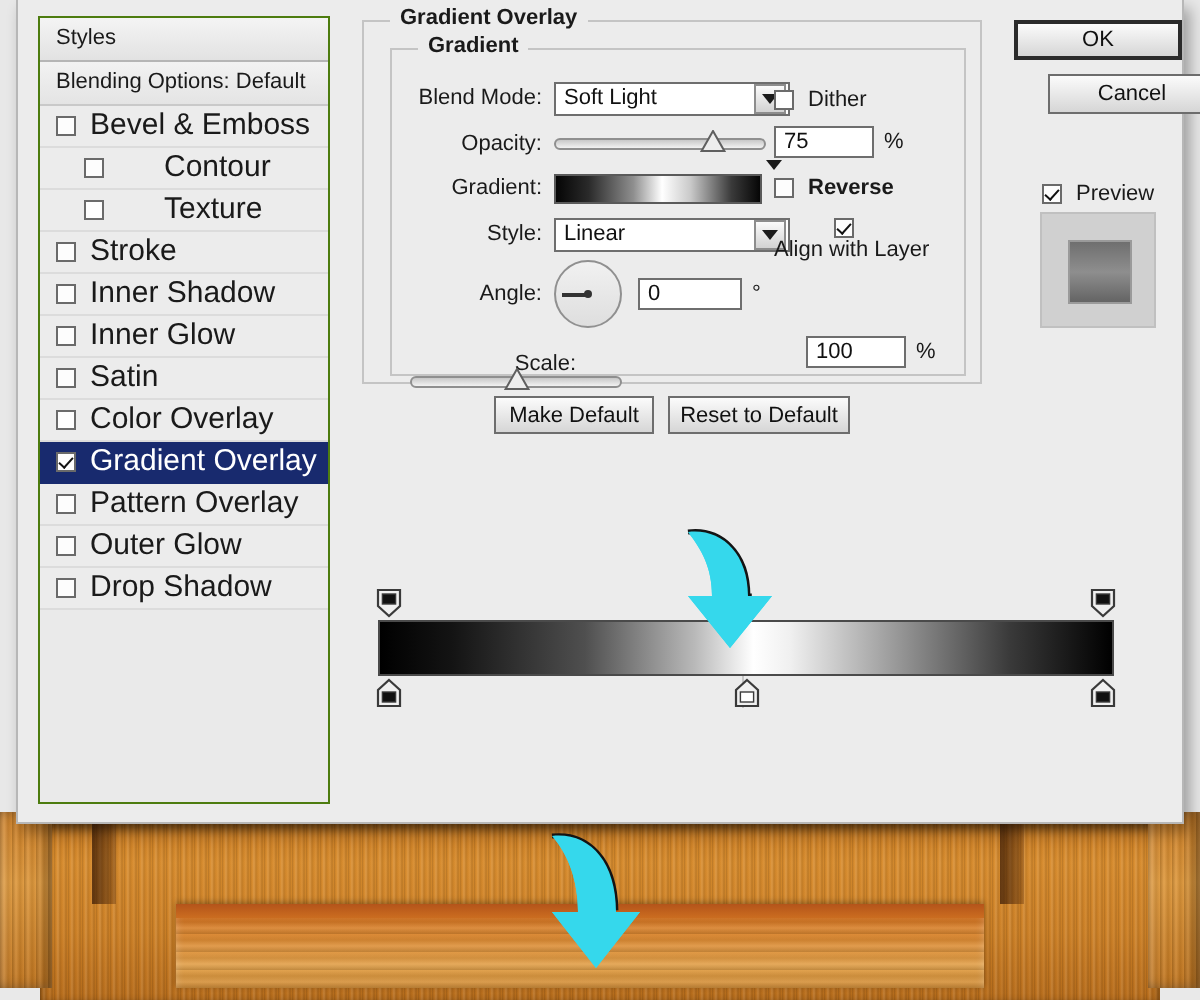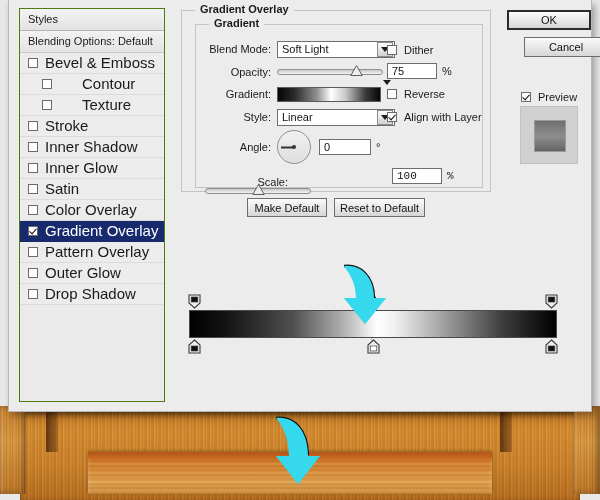--- a/index.html
+++ b/index.html
@@ -423,35 +423,35 @@
       <span class="unit">%</span>
     </div>
 
     <div class="row" style="left:196px; top:85px;">
       <span class="lbl">Gradient:</span>
       <div class="gradswatch"></div>
       <span class="arrowbox" style="margin-left:2px;">
         <span class="tri-down"></span>
       </span>
     </div>
-    <div class="chk-row" style="left:378px; top:86px;">
+    <div class="chk-row" style="left:378px; top:86px;font-weight:bold;">
       <span class="cbx"></span>
       <span class="lab">Reverse</span>
     </div>
 
     <div class="row" style="left:196px; top:108px;">
       <span class="lbl">Style:</span>
       <div class="select" style="width:118px;">
         <span class="val">Linear</span>
         <span class="arrowbox">
           <span class="tri-down"></span>
         </span>
       </div>
     </div>
-    <div class="chk-row" style="left:378px; top:109px;">
+    <div class="chk-row" style="left:378px; top:109px;flex-direction:column;">
       <span class="cbx checked"></span>
       <span class="lab">Align with Layer</span>
     </div>
 
     <div class="row" style="left:196px; top:130px; height:34px;">
       <span class="lbl">Angle:</span>
       <div class="anglecircle">
         <span class="hand" id="angle-hand" style="transform: rotate(180deg);"></span>
         <span class="hub"></span>
       </div>
@@ -460,21 +460,21 @@
     </div>
 
     <div class="row" style="left:196px; top:176px;flex-direction:column;">
       <span class="lbl">Scale:</span>
       <div class="slider-track">
         <svg class="slider-knob" id="scale-knob" viewBox="0 0 13 11" style="left: 50%;">
           <polygon points="6.5,0.5 12.2,10.5 0.8,10.5" fill="#ededed" stroke="#5f5f5f" stroke-width="1"></polygon>
         </svg>
       </div>
     </div>
-    <div class="row" style="left:383px; top:167px;font-family:Liberation Mono, monospace;">
+    <div class="row" style="left:394px; top:167px;">
       <div class="numfield" style="width:50px;">100</div>
       <span class="unit">%</span>
     </div>
 
     <div class="btn" id="btn-make-default">Make Default</div>
     <div class="btn" id="btn-reset-default">Reset to Default</div>
 
     <div class="btn primary" id="btn-ok">OK</div>
     <div class="btn" id="btn-cancel">Cancel</div>
 

